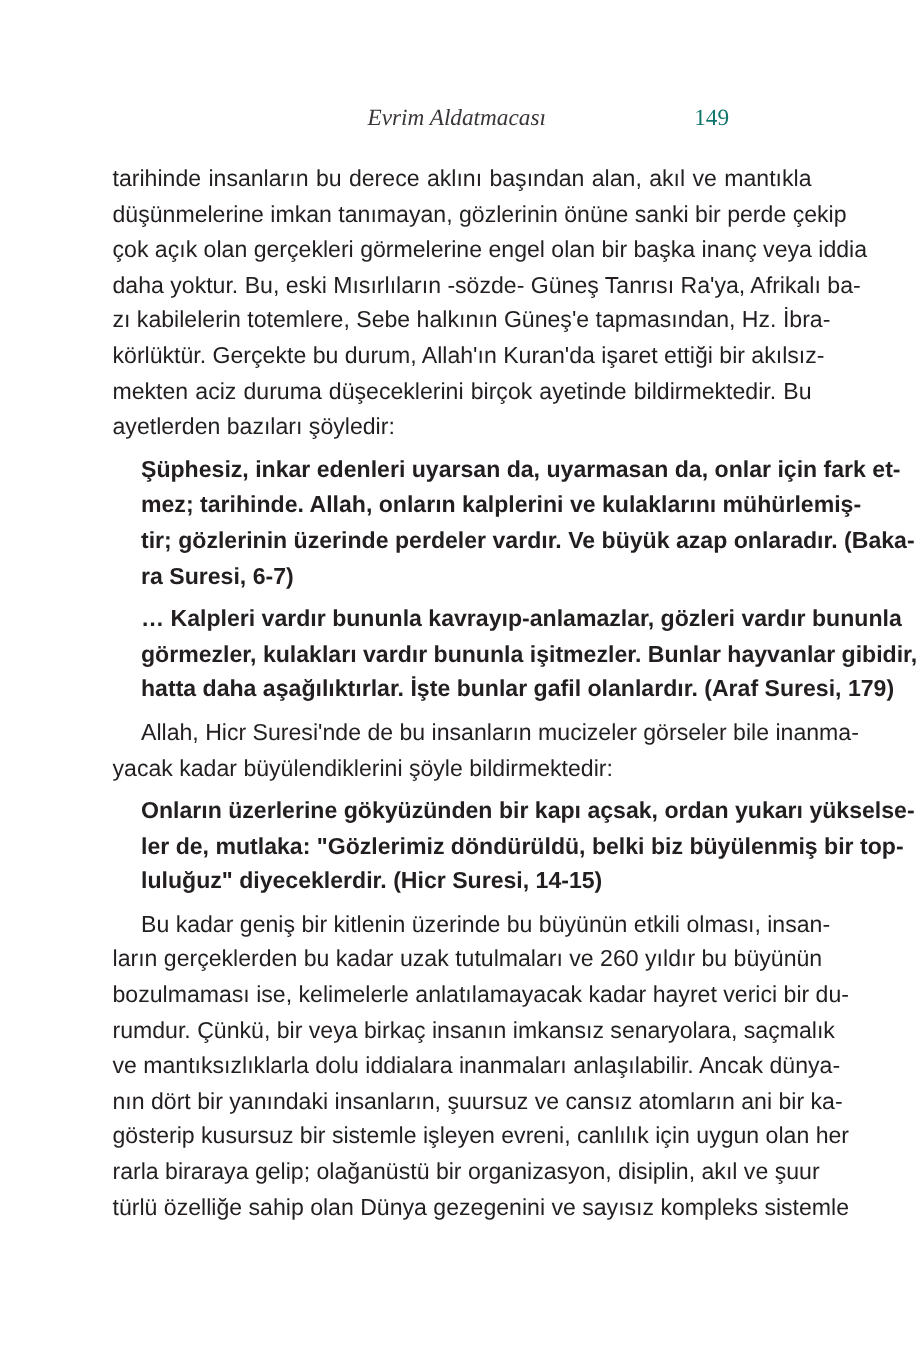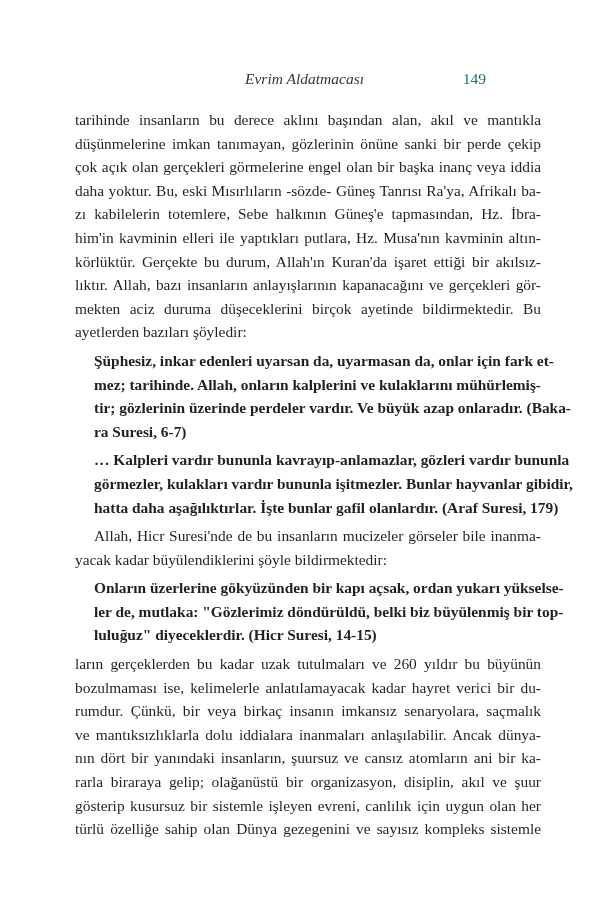--- a/index.html
+++ b/index.html
@@ -6,21 +6,21 @@
   body { width:616px; height:911px; position:relative; overflow:hidden;
          font-family:"DejaVu Serif","Liberation Serif",serif; color:#231f20; }
   .header { position:absolute; top:70px; left:0; width:560px; height:24px; }
   .running-title { position:absolute; left:245px; top:0; font-style:italic;
          font-family:"Liberation Serif",serif; font-size:15.5px; color:#3a3536; }
   .page-number { position:absolute; right:74px; top:0;
          font-family:"Liberation Serif",serif; font-size:15.5px; color:#0f766e; }
   .body { position:absolute; left:75px; top:108px; width:466px; }
   .line { display:block; height:23.6px; line-height:23.6px; white-space:nowrap;
           text-align:justify; text-align-last:justify; font-size:15.4px;
-          font-family:Liberation Serif, serif; }
+          font-family:Liberation Sans, sans-serif; }
   .line.last { text-align-last:left; }
   .indent { padding-left:19px; }
   .quote { padding-left:19px; font-weight:bold; }
   .gap { height:5px; }
 </style>
 </head>
 <body>
 
 <div class="header">
   <span class="running-title">Evrim Aldatmacası</span>
@@ -28,23 +28,21 @@
 </div>
 
 <div class="body">
 
   <div>
     <span class="line">tarihinde insanların bu derece aklını başından alan, akıl ve mantıkla</span>
     <span class="line">düşünmelerine imkan tanımayan, gözlerinin önüne sanki bir perde çekip</span>
     <span class="line">çok açık olan gerçekleri görmelerine engel olan bir başka inanç veya iddia</span>
     <span class="line">daha yoktur. Bu, eski Mısırlıların -sözde- Güneş Tanrısı Ra'ya, Afrikalı ba-</span>
     <span class="line">zı kabilelerin totemlere, Sebe halkının Güneş'e tapmasından, Hz. İbra-</span>
-    <span class="line">him'in kavminin elleri ile yaptıkları putlara, Hz. Musa'nın kavminin altın-</span>
     <span class="line">körlüktür. Gerçekte bu durum, Allah'ın Kuran'da işaret ettiği bir akılsız-</span>
-    <span class="line">lıktır. Allah, bazı insanların anlayışlarının kapanacağını ve gerçekleri gör-</span>
     <span class="line">mekten aciz duruma düşeceklerini birçok ayetinde bildirmektedir. Bu</span>
     <span class="line last">ayetlerden bazıları şöyledir:</span>
   </div>
   <div class="gap"></div>
 
   <div>
     <span class="line quote">Şüphesiz, inkar edenleri uyarsan da, uyarmasan da, onlar için fark et-</span>
     <span class="line quote">mez; tarihinde. Allah, onların kalplerini ve kulaklarını mühürlemiş-</span>
     <span class="line quote">tir; gözlerinin üzerinde perdeler vardır. Ve büyük azap onlaradır. (Baka-</span>
     <span class="line quote last">ra Suresi, 6-7)</span>
@@ -65,22 +63,23 @@
   <div class="gap"></div>
 
   <div>
     <span class="line quote">Onların üzerlerine gökyüzünden bir kapı açsak, ordan yukarı yükselse-</span>
     <span class="line quote">ler de, mutlaka: "Gözlerimiz döndürüldü, belki biz büyülenmiş bir top-</span>
     <span class="line quote last">luluğuz" diyeceklerdir. (Hicr Suresi, 14-15)</span>
   </div>
   <div class="gap"></div>
 
   <div>
+    <span class="line indent">Bu kadar geniş bir kitlenin üzerinde bu büyünün etkili olması, insan-</span>
     <span class="line">ların gerçeklerden bu kadar uzak tutulmaları ve 260 yıldır bu büyünün</span>
     <span class="line">bozulmaması ise, kelimelerle anlatılamayacak kadar hayret verici bir du-</span>
     <span class="line">rumdur. Çünkü, bir veya birkaç insanın imkansız senaryolara, saçmalık</span>
     <span class="line">ve mantıksızlıklarla dolu iddialara inanmaları anlaşılabilir. Ancak dünya-</span>
     <span class="line">nın dört bir yanındaki insanların, şuursuz ve cansız atomların ani bir ka-</span>
+    <span class="line">gösterip kusursuz bir sistemle işleyen evreni, canlılık için uygun olan her</span>
     <span class="line">rarla biraraya gelip; olağanüstü bir organizasyon, disiplin, akıl ve şuur</span>
-    <span class="line">gösterip kusursuz bir sistemle işleyen evreni, canlılık için uygun olan her</span>
     <span class="line">türlü özelliğe sahip olan Dünya gezegenini ve sayısız kompleks sistemle</span>
   </div>
 </div>
 
 </body></html>

